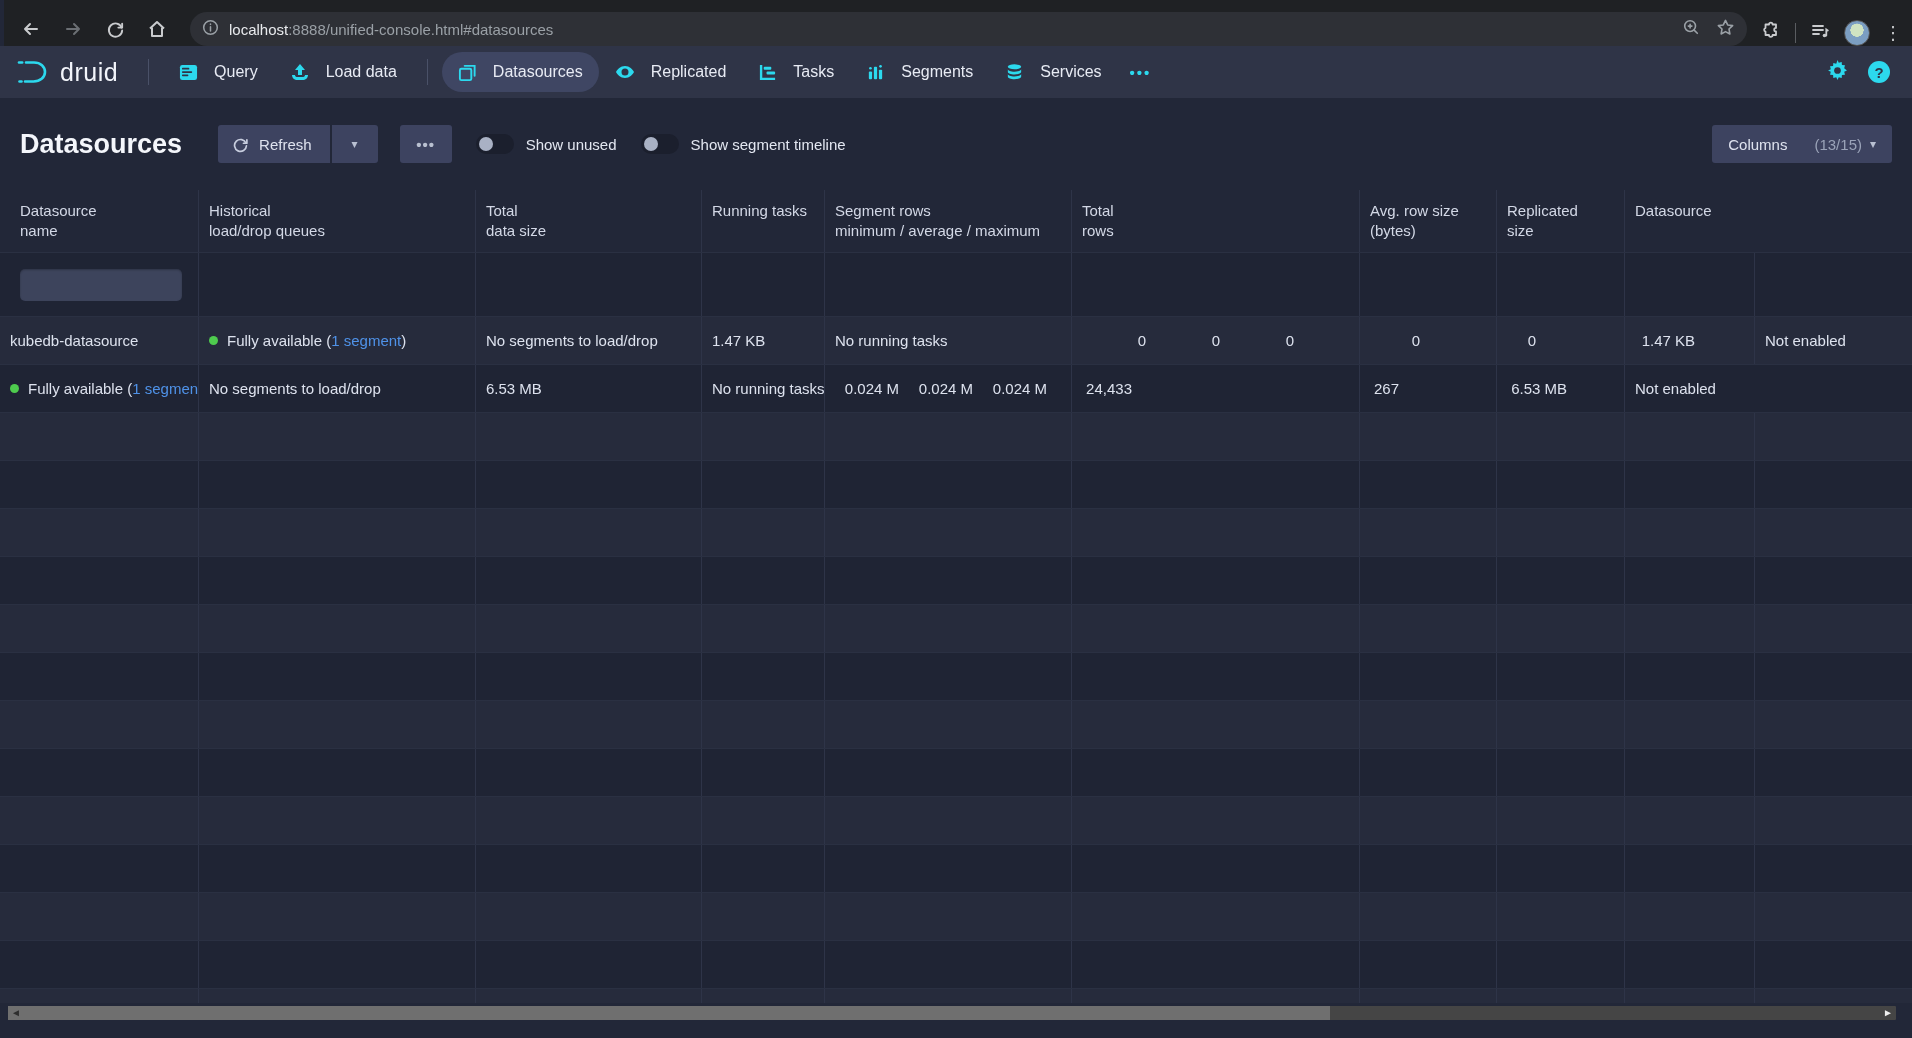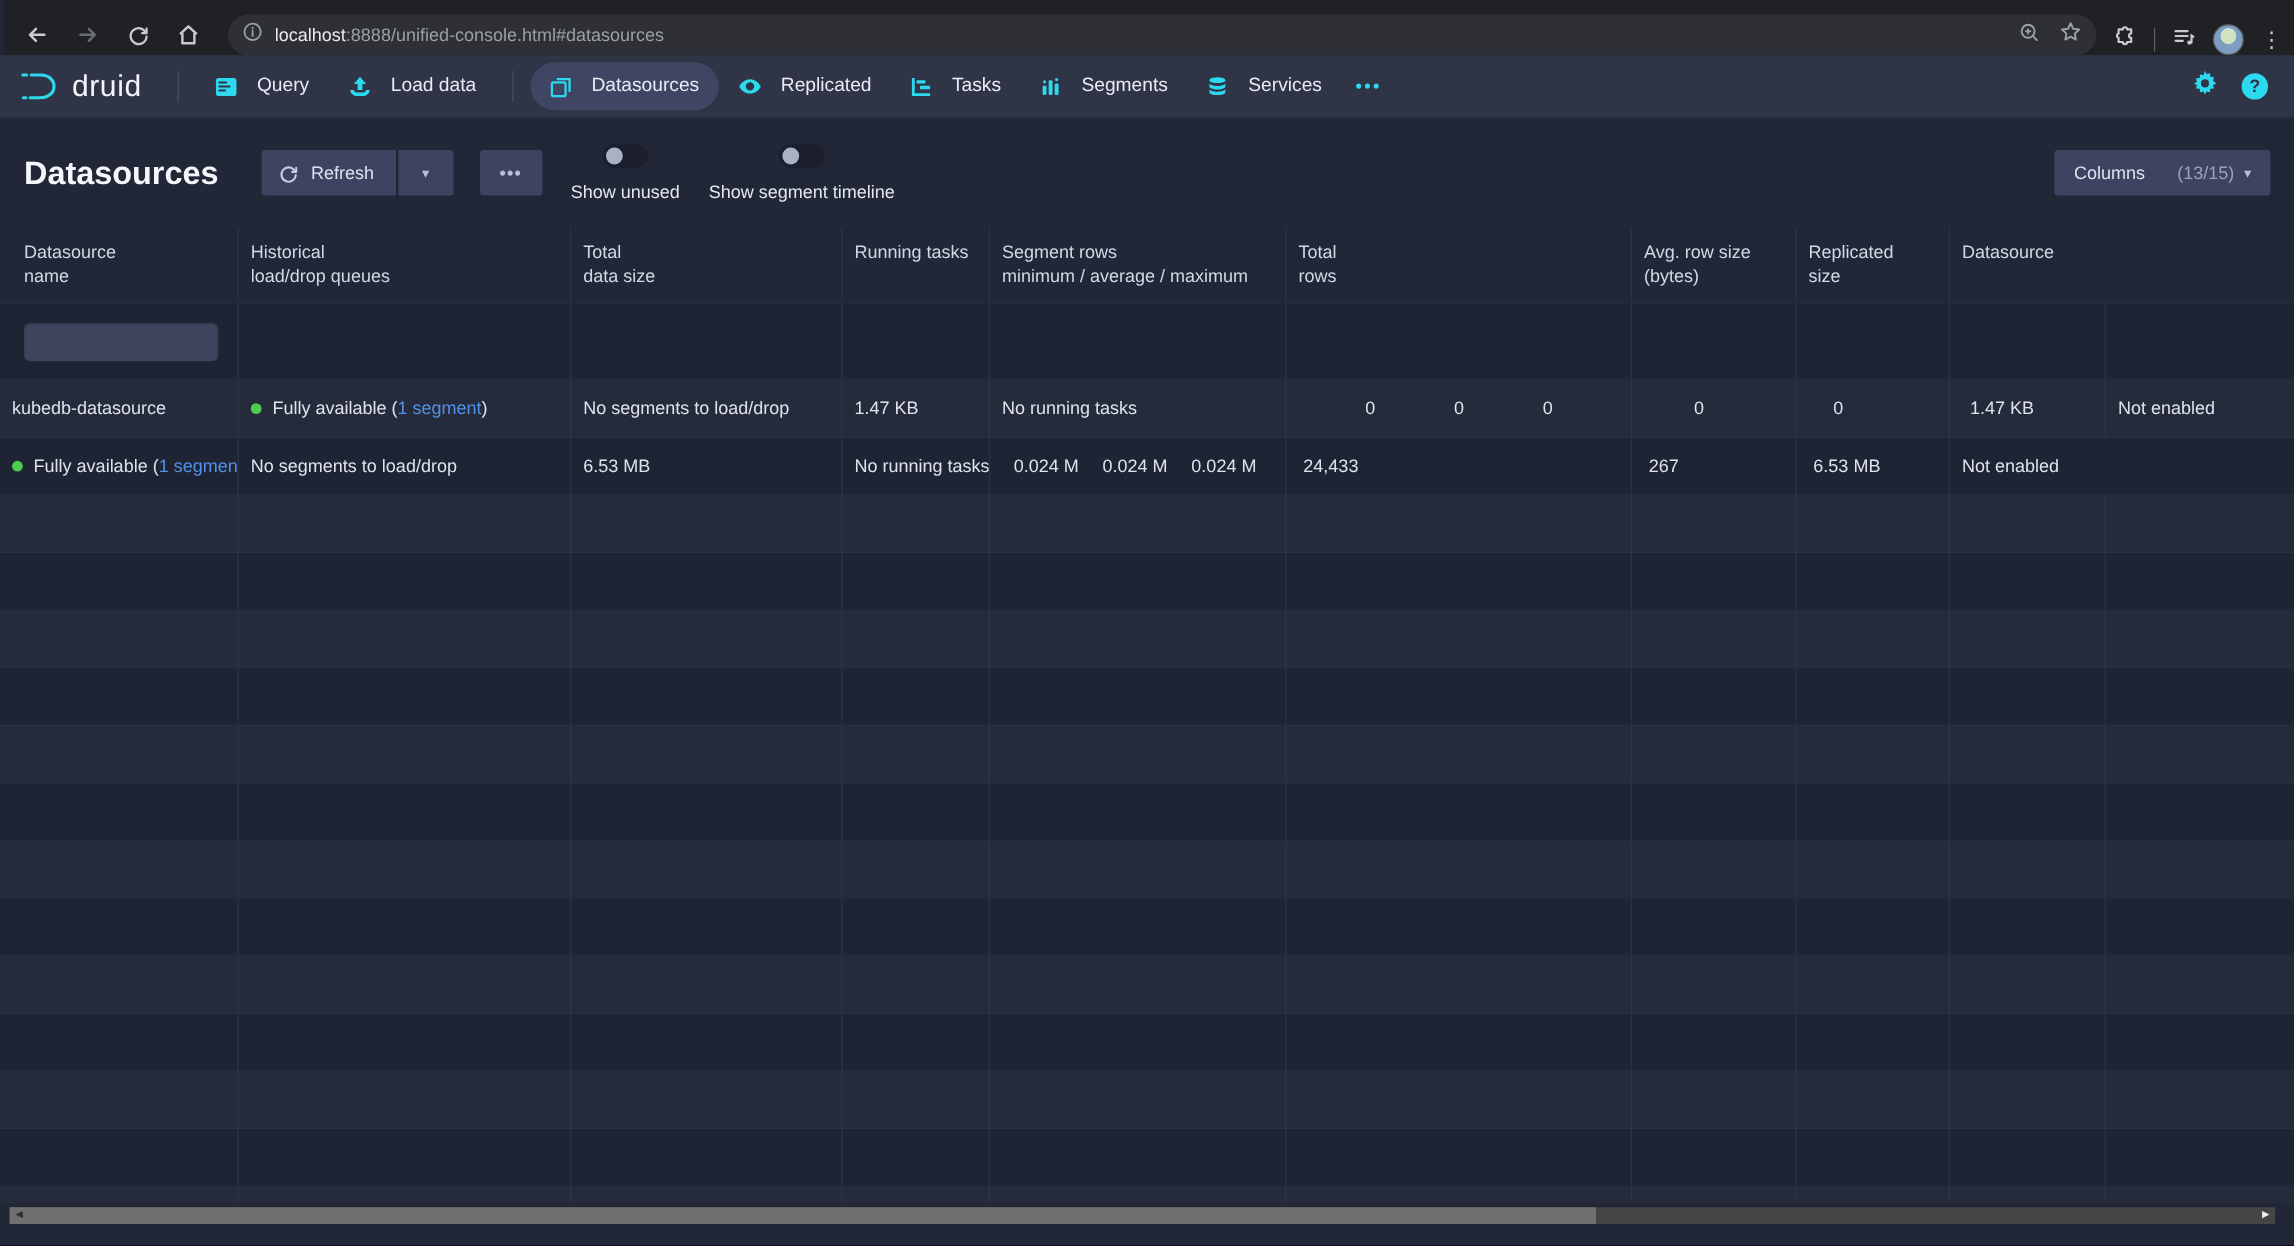--- a/index.html
+++ b/index.html
@@ -57,21 +57,21 @@
   .nav-more{color:var(--accent);font-size:15px;letter-spacing:2px;padding:0 12px;font-weight:bold;}
   .nav-right{margin-left:auto;display:flex;align-items:center;gap:20px;padding-right:6px;}
 
   
   .view-header{position:absolute;top:98px;left:0;right:0;height:92px;display:flex;align-items:center;padding:0 20px;}
   .page-title{font-size:27px;font-weight:700;color:#f4f6fb;margin-right:36px;}
   .btn{background:var(--btn-bg);border:none;color:#dfe3ef;font-size:15px;font-family:inherit;height:38px;display:inline-flex;align-items:center;justify-content:center;border-radius:3px;cursor:pointer;}
   .btn-refresh{padding:0 18px 0 14px;gap:10px;border-top-right-radius:0;border-bottom-right-radius:0;text-align:center;}
   .btn-caret{width:46px;border-top-left-radius:0;border-bottom-left-radius:0;margin-left:2px;color:#c3c9db;}
   .btn-more{width:52px;margin-left:22px;color:#b9c0d0;font-weight:bold;letter-spacing:1px;}
-  .toggle-group{display:flex;align-items:center;margin-left:24px;gap:12px;flex-direction:column;}
+  .toggle-group{display:flex;align-items:center;margin-left:24px;gap:12px;}
   .toggle{width:38px;height:20px;border-radius:10px;background:var(--toggle-track);position:relative;cursor:pointer;flex:0 0 auto;}
   .toggle .knob{position:absolute;left:3px;top:3px;width:14px;height:14px;border-radius:50%;background:var(--toggle-knob);}
   .toggle-label{font-size:15px;color:#e3e7f1;}
   .btn-columns{margin-left:auto;padding:0 16px;gap:8px;}
   .btn-columns .cnt{color:var(--txt-muted);margin-left:19px;}
   .caret{font-size:12px;color:#b9c0d2;}
 
   
   .table{position:absolute;top:190px;left:0;right:0;bottom:35px;overflow:hidden;}
   .grid{display:grid;grid-template-columns:199px 277px 226px 123px 247px 288px 137px 128px 130px 1fr;}

